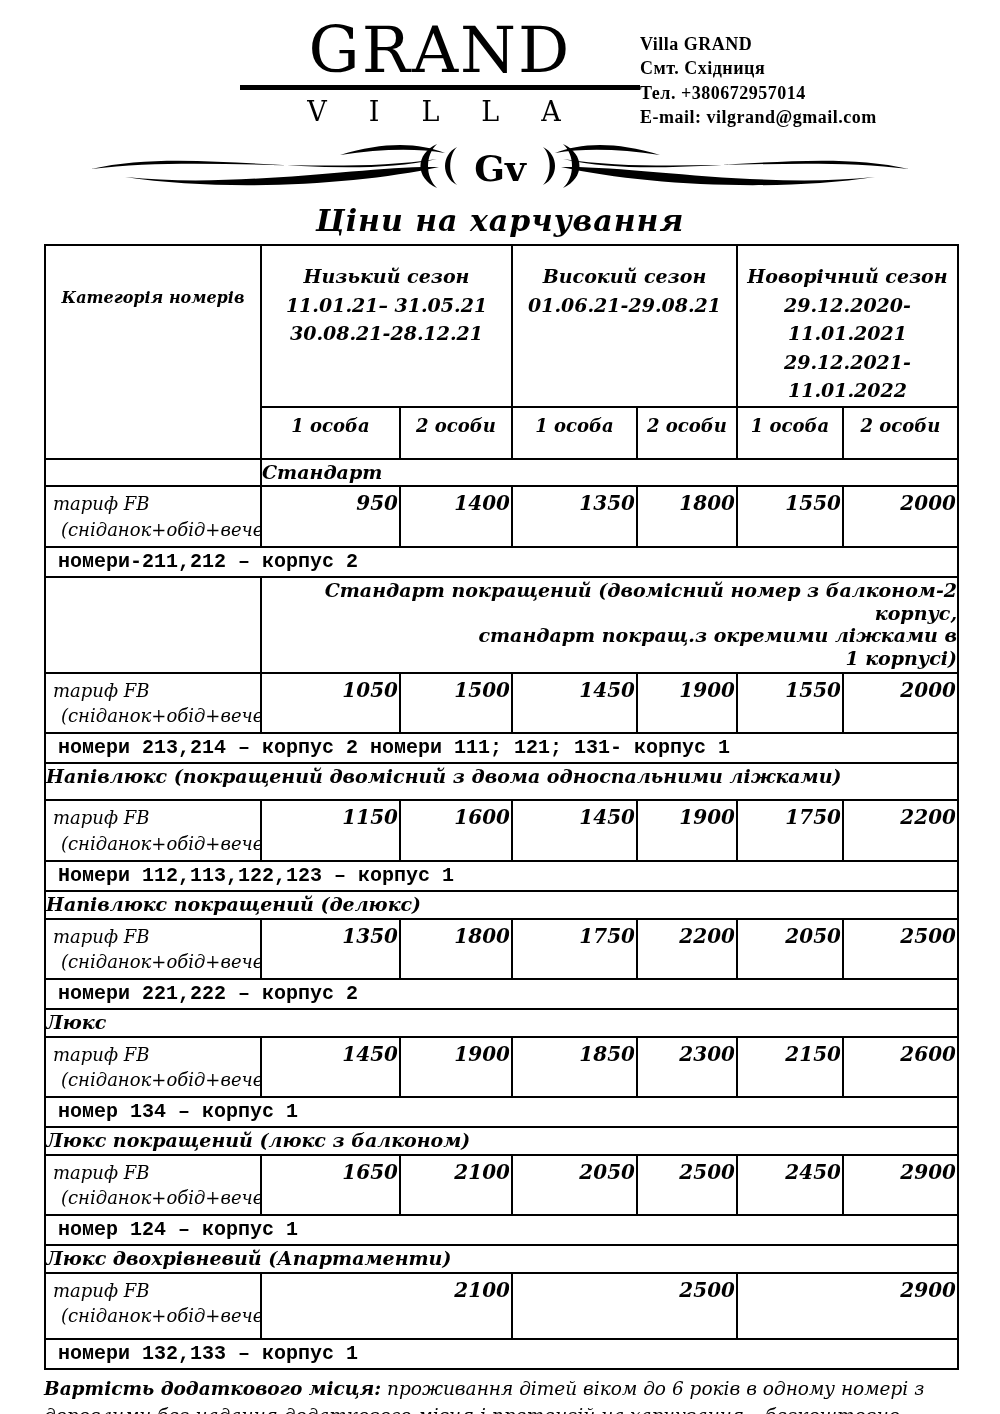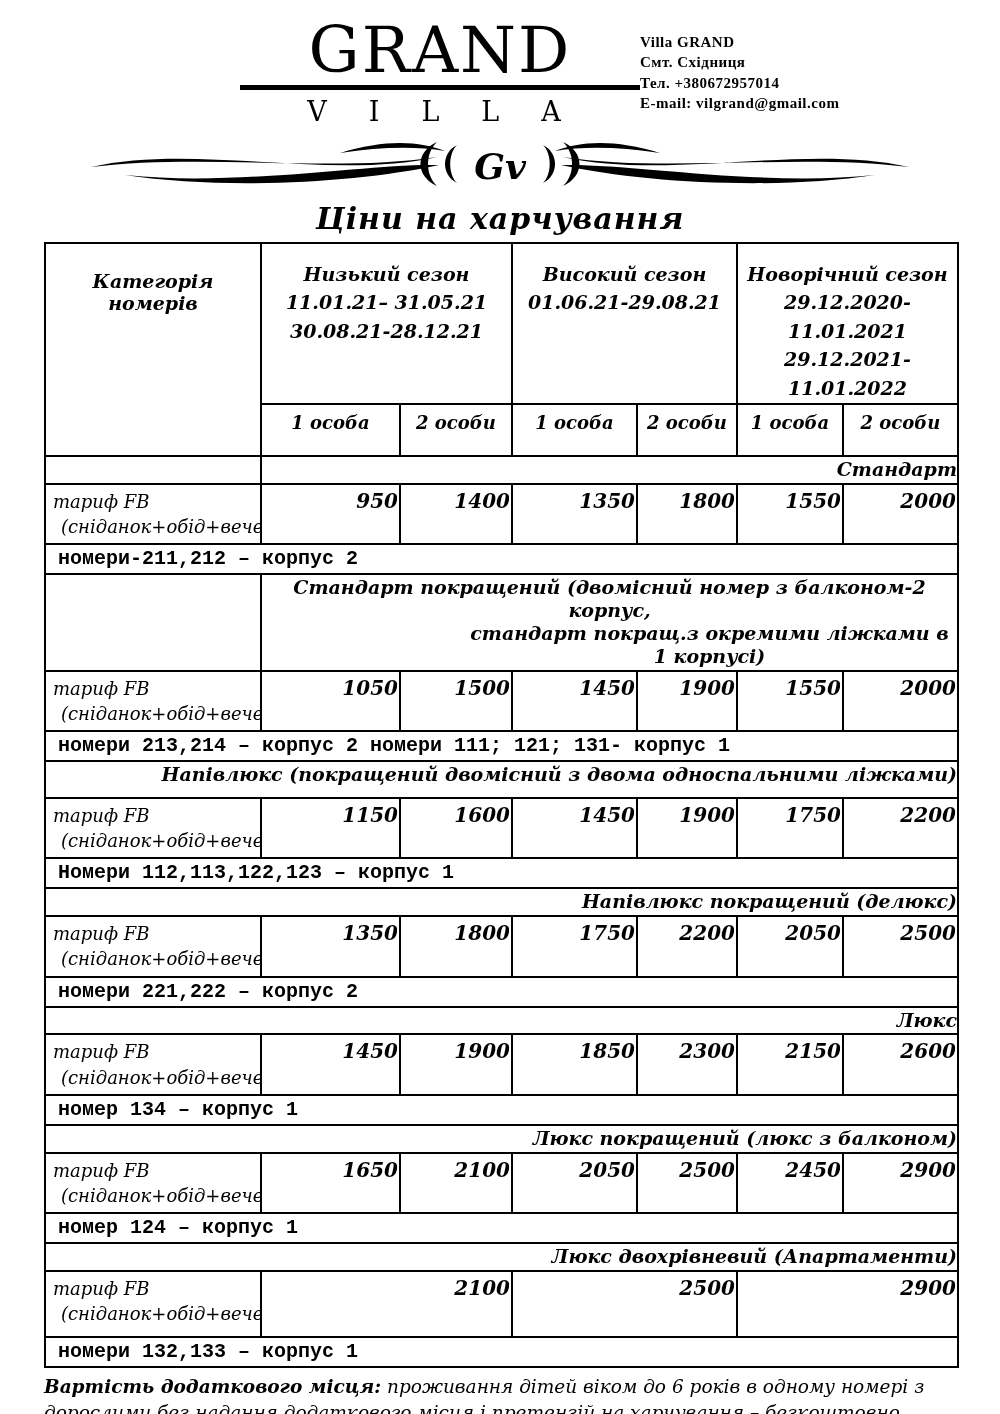--- a/index.html
+++ b/index.html
@@ -4,41 +4,41 @@
 <style>
   html,body{margin:0;padding:0;background:#fff;}
   .page{position:relative;width:1000px;height:1414px;background:#fff;color:#000;
         font-family:"DejaVu Serif",serif;overflow:hidden;}
   
   .hdr{display:flex;justify-content:flex-end;padding:20px 60px 0 95px;}
   .logo{width:400px;text-align:center;}
   .logo-grand{font-size:64px;line-height:.95;letter-spacing:2px;border-bottom:5px solid #000;
               padding-bottom:4px;font-weight:normal;}
   .logo-villa{font-size:27px;letter-spacing:42px;padding-left:30px;margin-top:6px;}
-  .contact{font-family:"Liberation Serif",serif;font-weight:bold;font-size:15px;
+  .contact{font-family:"Liberation Serif",serif;font-weight:bold;font-size:18px;
            line-height:1.35;margin-top:12px;width:300px;letter-spacing:.5px;}
   
-  .flourish{width:830px;margin:10px auto 0;font-style:italic;}
+  .flourish{width:830px;margin:10px auto 0;}
   .flourish svg{display:block;width:830px;height:54px;}
   .gv-text{font-family:"DejaVu Serif",serif;font-weight:bold;font-size:36px;}
   
   .title{font-size:30px;font-weight:bold;font-style:italic;text-align:center;
          margin:10px 0 6px;letter-spacing:1px;}
   
   table.price{border-collapse:collapse;width:913px;margin-left:44px;table-layout:fixed;}
   table.price td{border:2px solid #000;overflow:hidden;}
-  .cat{vertical-align:top;padding-top:26px;text-align:center;
-       font-weight:bold;font-style:italic;font-size:19px;}
+  .cat{vertical-align:top;padding-top:42px;text-align:center;
+       font-weight:bold;font-style:italic;font-size:16px;}
   .season{text-align:center;font-weight:bold;font-style:italic;font-size:19px;
           vertical-align:top;padding-top:16px;line-height:1.5;height:116px;}
   .ph{text-align:center;font-weight:bold;font-style:italic;font-size:18px;
       vertical-align:top;padding-top:7px;height:42px;}
-  .sec{text-align:right;font-weight:bold;font-style:italic;font-size:19px;
+  .sec{text-align:left;font-weight:bold;font-style:italic;font-size:19px;
        padding:1px 0 2px;line-height:1.2;}
-  .sec-left{text-align:center;}
+  .sec-left{text-align:right;}
   .sec-left .indent{margin-left:200px;}
   .sec-tall{vertical-align:top;height:32px;}
   .num{vertical-align:top;text-align:right;font-weight:bold;font-style:italic;
        font-size:20px;padding-top:4px;}
   .tariff{font-style:italic;font-size:18px;padding:4px 0 4px 7px;vertical-align:top;line-height:1.4;}
   .tariff .t2{padding-left:8px;}
   .note{font-family:Liberation Mono, monospace;font-weight:bold;font-size:20px;
         padding:2px 0 3px 12px;}
   tr.h-tar{height:50px;}
   tr.h-tar-big{height:66px;}

